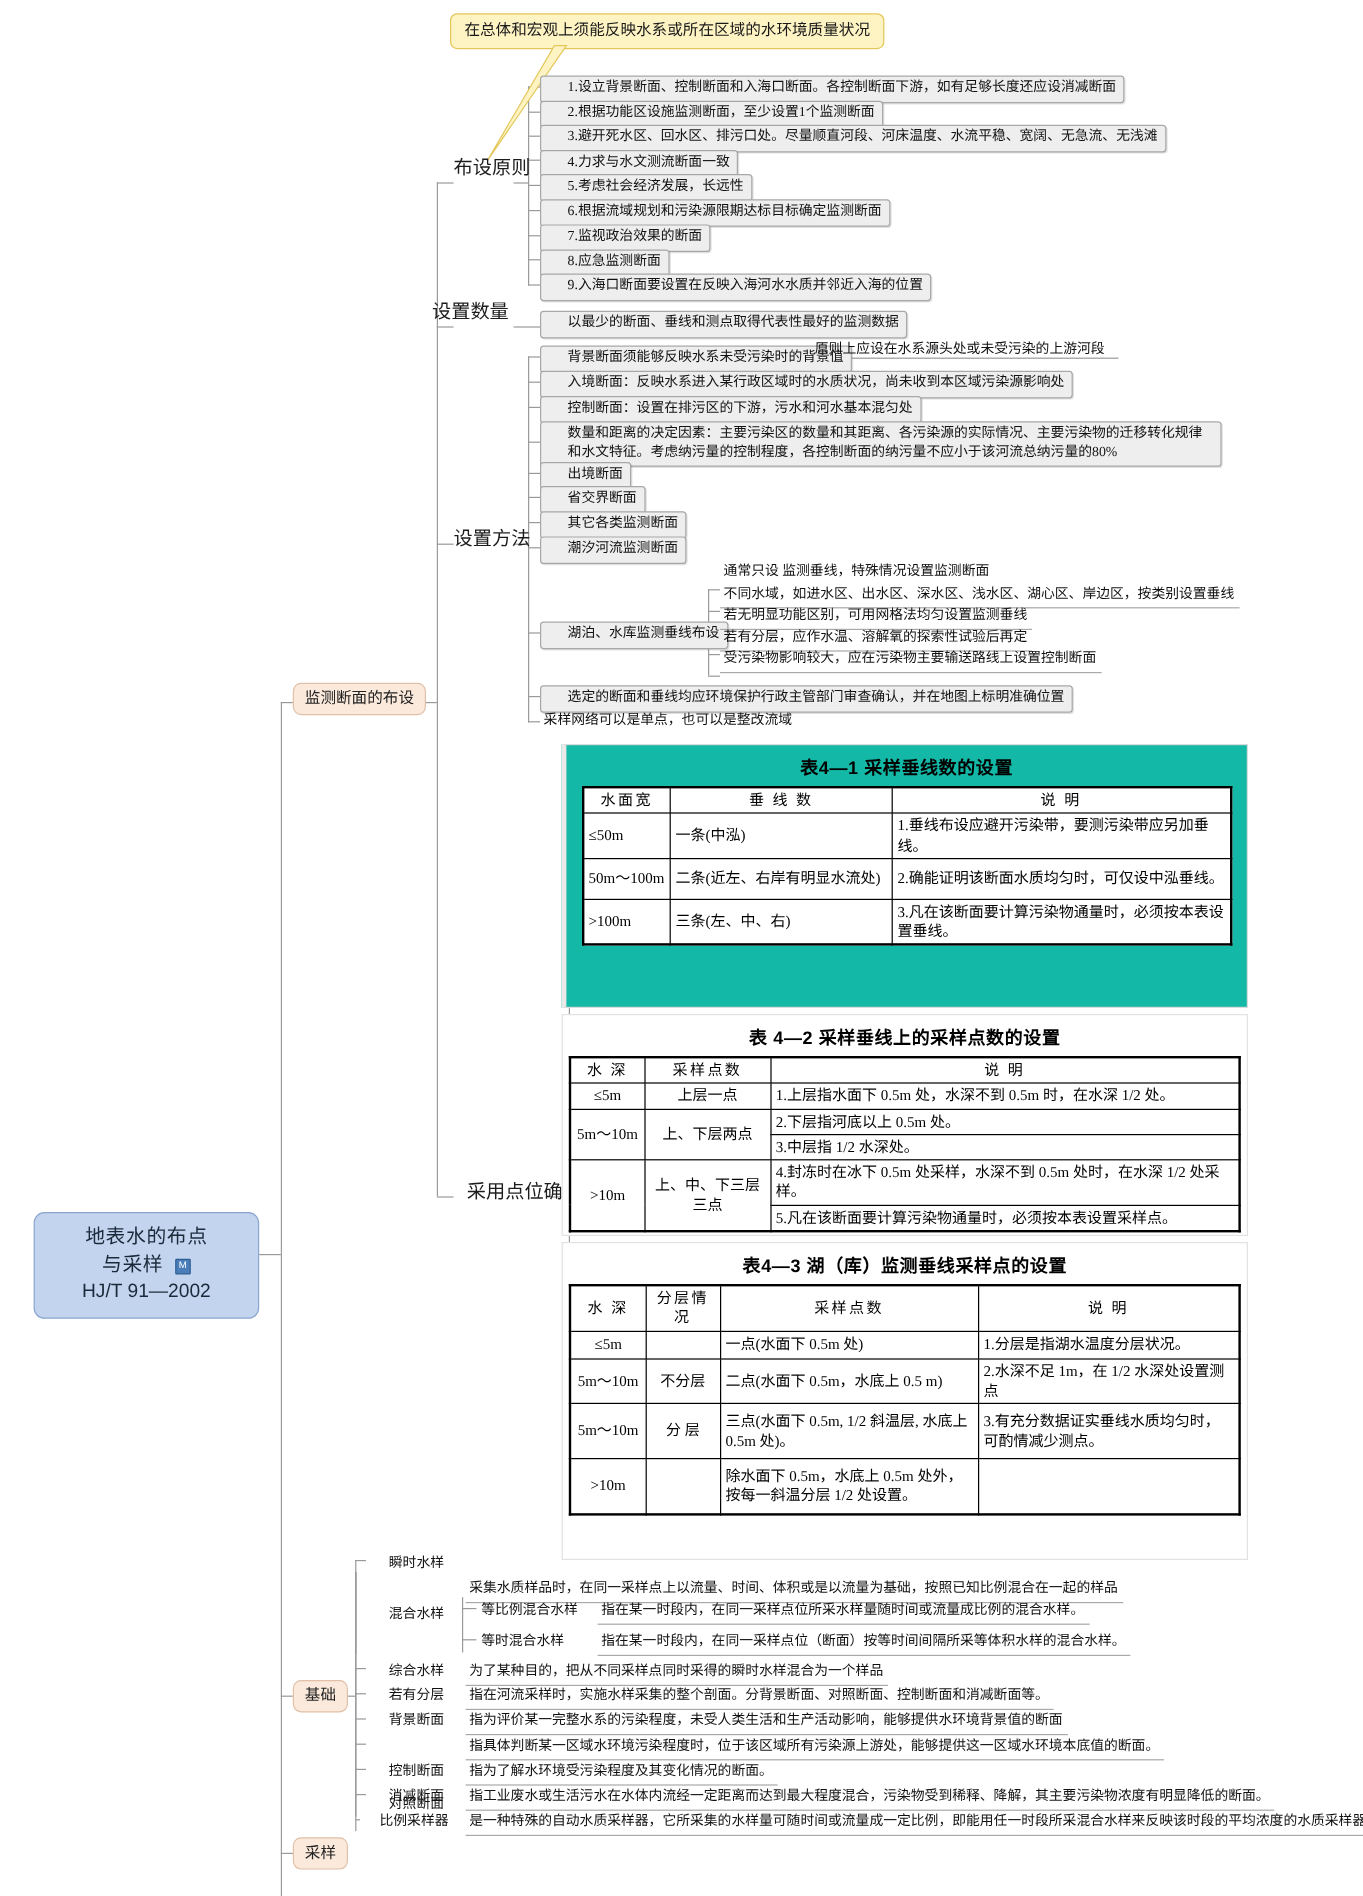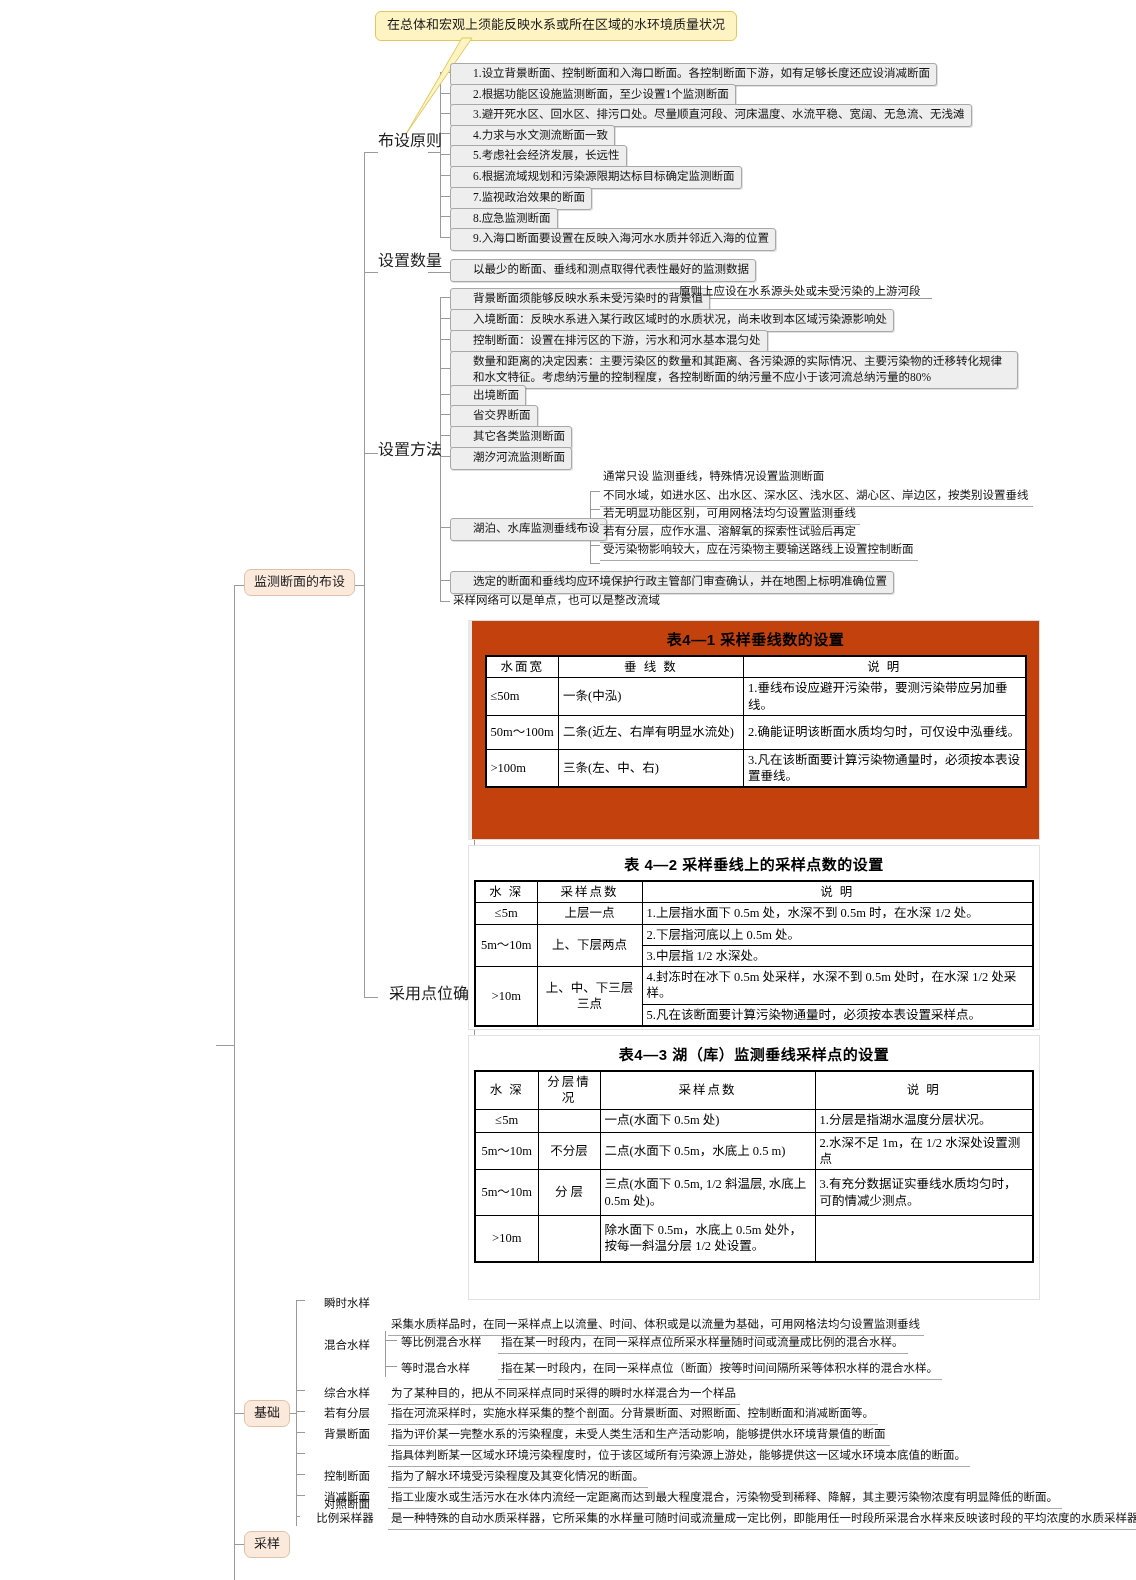--- a/index.html
+++ b/index.html
@@ -110,21 +110,21 @@
     line-height:1.3;
   }
 
   
   .tblock{
     position:absolute;
     background:#ffffff;
     border:1px solid #dcdcdc;
     box-sizing:border-box;
   }
-  .tblock.shaded{background:#c2410c;border-left:4px solid #e9e9e9;}
+  .tblock.shaded{background:#14b8a6;border-left:4px solid #e9e9e9;}
   .tcap{
     text-align:center;
     font-weight:bold;
     font-size:15px;
     font-family:"Liberation Sans","DejaVu Sans",sans-serif;
     color:#000;
     padding:7px 0 6px 0;
     letter-spacing:.5px;
   }
   table.t{
@@ -214,30 +214,37 @@
   <div class="ln h" style="left:474px;top:1178px;width:10px;"></div>
 
   <div class="ln h" style="left:282px;top:1413px;width:14px;"></div>
   <div class="ln v" style="left:296px;top:1310px;height:204px;"></div>
 
   <div class="callout abs" style="left:375px;top:11px;">在总体和宏观上须能反映水系或所在区域的水环境质量状况</div>
   <svg class="abs" style="left:406px;top:36px;width:70px;height:102px;pointer-events:none;">
     <polygon points="66,2 56,2 0,98" fill="#fdf3c3" stroke="#e3c75a" stroke-width="1"></polygon>
   </svg>
 
+  <div class="root" style="left:28px;top:1010px;width:188px;">
+    <div class="l1">地表水的布点</div>
+    <div class="l2">
+      <span>与采样</span><span class="badge">M</span>
+    </div>
+    <div class="l3">HJ/T 91—2002</div>
+  </div>
 
   <div class="n1" style="left:244px;top:569px;">监测断面的布设</div>
 
   <div class="n1" style="left:244px;top:1400px;">基础</div>
 
   <div class="n1" style="left:244px;top:1531px;">采样</div>
 
   <div class="lbl" style="left:378px;top:131px;">布设原则</div>
 
-  <div class="lbl" style="left:378px;top:251px;">设置数量</div>
+  <div class="lbl" style="left:360px;top:251px;">设置数量</div>
 
   <div class="lbl" style="left:378px;top:440px;">设置方法</div>
 
   <div class="lbl" style="left:389px;top:984px;">采用点位确定</div>
 
   <div class="box" style="left:450px;top:63px;">1.设立背景断面、控制断面和入海口断面。各控制断面下游，如有足够长度还应设消减断面</div>
   <div class="box" style="left:450px;top:84px;">2.根据功能区设施监测断面，至少设置1个监测断面</div>
   <div class="box" style="left:450px;top:104px;">3.避开死水区、回水区、排污口处。尽量顺直河段、河床温度、水流平稳、宽阔、无急流、无浅滩</div>
   <div class="box" style="left:450px;top:125px;">4.力求与水文测流断面一致</div>
   <div class="box" style="left:450px;top:145px;">5.考虑社会经济发展，长远性</div>
@@ -383,21 +390,21 @@
         <td>除水面下 0.5m，水底上 0.5m 处外，按每一斜温分层 1/2 处设置。</td>
         <td></td>
       </tr>
     </tbody>
       </table>
   </div>
 
   <div class="ul nb" style="left:305px;top:1295px;width:78px;text-align:center;">瞬时水样</div>
 
   <div class="ul nb" style="left:305px;top:1337px;width:78px;text-align:center;">混合水样</div>
-  <div class="ul" style="left:388px;top:1316px;">采集水质样品时，在同一采样点上以流量、时间、体积或是以流量为基础，可用网格法均匀设置监测垂线</div>
+  <div class="ul" style="left:388px;top:1316px;">采集水质样品时，在同一采样点上以流量、时间、体积或是以流量为基础，按照已知比例混合在一起的样品</div>
   <div class="ln v" style="left:296px;top:1310px;height:68px;"></div>
   <div class="ln h" style="left:296px;top:1316px;width:92px;opacity:0;"></div>
 
   <div class="ln v" style="left:385px;top:1331px;height:46px;"></div>
   <div class="ln h" style="left:385px;top:1340px;width:12px;"></div>
   <div class="ln h" style="left:385px;top:1366px;width:12px;"></div>
   <div class="ul nb" style="left:398px;top:1334px;width:96px;">等比例混合水样</div>
   <div class="ul" style="left:498px;top:1334px;">指在某一时段内，在同一采样点位所采水样量随时间或流量成比例的混合水样。</div>
   <div class="ul nb" style="left:398px;top:1360px;width:96px;">等时混合水样</div>
   <div class="ul" style="left:498px;top:1360px;">指在某一时段内，在同一采样点位（断面）按等时间间隔所采等体积水样的混合水样。</div>

